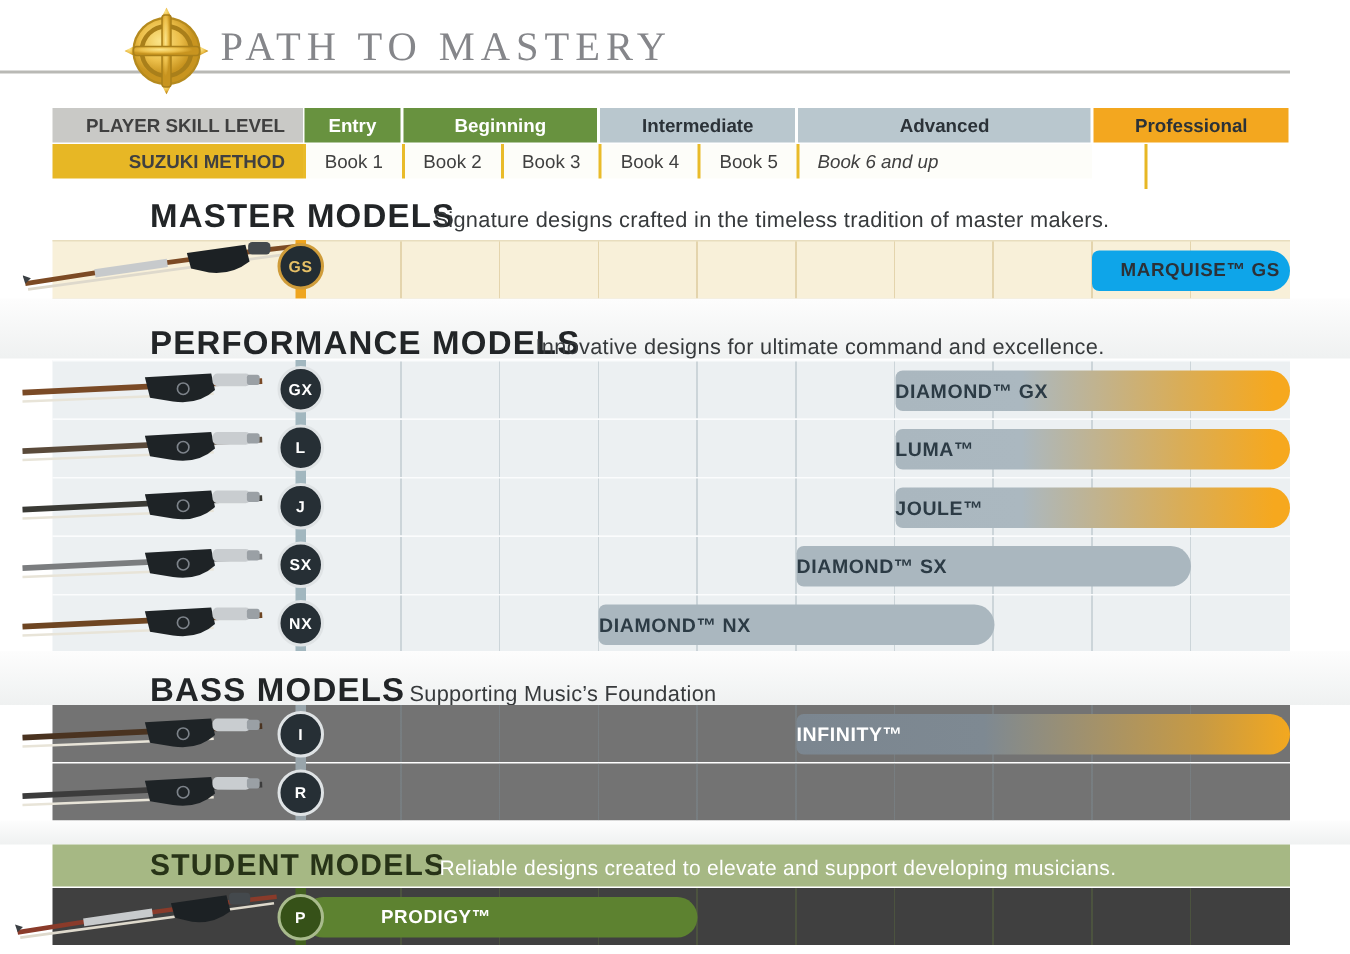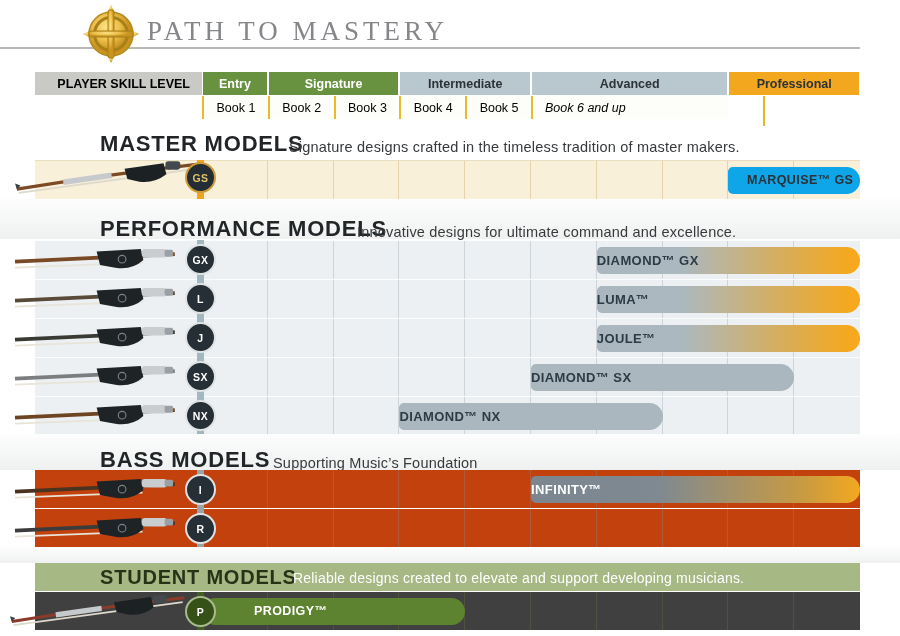--- a/index.html
+++ b/index.html
@@ -8,21 +8,21 @@
 
   
   .hdr-line{position:absolute;left:0;top:47px;width:860px;height:2px;background:#b9b9b5;}
   .logo{position:absolute;left:83px;top:5px;width:56px;height:58px;}
   .page-title{position:absolute;left:147px;top:16px;font-family:"Liberation Serif",serif;
               font-size:27px;letter-spacing:4px;color:#85868a;white-space:nowrap;}
 
   
   .trow{position:absolute;left:35px;width:825px;height:23px;}
   .cell{position:absolute;top:0;height:23px;display:flex;align-items:center;justify-content:center;
-        font-size:12.5px;color:#000000;box-sizing:border-box;white-space:nowrap;}
+        font-size:12.5px;color:#404040;box-sizing:border-box;white-space:nowrap;}
   .rowlabel{left:0;width:167px;justify-content:flex-end;padding-right:12px;font-weight:700;font-size:12.5px;}
   .skill-label{background:#c9c9c6;}
   .suzuki-label{background:#e7b725;}
   .lvl{font-weight:700;}
   .lvl.green{background:#68923f;color:#ffffff;}
   .lvl.steel{background:#b9c7ce;color:#2b3238;}
   .lvl.gold{background:#f3a71f;color:#2b3238;}
   .book{background:#fdfdf9;border-left:2px solid #e9bb2a;font-weight:500;}
   .book.leftalign{justify-content:flex-start;padding-left:12px;}
   .vline-gold{position:absolute;left:763px;top:96px;width:2px;height:30px;background:#e7b725;}
@@ -31,21 +31,21 @@
   .sect-title{position:absolute;font-weight:700;color:#222527;letter-spacing:.8px;white-space:nowrap;}
   .sect-sub{position:absolute;font-size:14.5px;color:#373a3c;letter-spacing:.2px;white-space:nowrap;}
   .band-gap{position:absolute;left:0;width:900px;background:linear-gradient(#fdfdfd,#eff1f1);}
 
   
   .grow{position:absolute;left:35px;width:825px;height:38px;}
   .gridlines{position:absolute;left:167px;top:0;bottom:0;width:657px;
              background:repeating-linear-gradient(90deg,transparent 0 64.8px,var(--gl,rgba(130,150,160,.30)) 64.8px 65.8px);}
   .master-row{background:#f8f0d9;border-top:1px solid #e8ddbe;border-bottom:1px solid #ddd2b2;}
   .perf-row{background:#ecf0f2;border-top:1px solid rgba(255,255,255,.8);}
-  .bass-row{background:#c2410c;}
+  .bass-row{background:#737373;}
   .student-row{background:#404040;text-align:right;}
 
   
   .stripe{position:absolute;left:196.5px;width:7px;}
   .badge{position:absolute;left:185px;width:31px;height:31px;border-radius:50%;background:#262f35;
          border:2px solid #dfe3e5;color:#fff;display:flex;align-items:center;justify-content:center;
          font-size:10.5px;font-weight:700;letter-spacing:.5px;box-sizing:border-box;z-index:6;}
   .badge.gs{background:#232d33;border-color:#cf9c3a;color:#e6c066;}
   .badge.p{background:#365118;border-color:#a9bb8d;}
 
@@ -106,27 +106,28 @@
     <circle cx="28" cy="29" r="22" fill="url(#gld)" stroke="#b58a1e" stroke-width="1.5"></circle>
     <circle cx="28" cy="29" r="16.5" fill="none" stroke="#a97f1a" stroke-width="3"></circle>
     <rect x="25" y="5" width="6" height="48" rx="2" fill="url(#gld)" stroke="#a97f1a" stroke-width="1"></rect>
     <rect x="6" y="26" width="44" height="6" rx="2" fill="url(#gld)" stroke="#a97f1a" stroke-width="1"></rect>
   </svg>
   <div class="page-title">PATH TO MASTERY</div>
 
   <div class="trow" style="top:72px">
     <div class="cell rowlabel skill-label">PLAYER SKILL LEVEL</div>
     <div class="cell lvl green" style="left: 168px; width: 63.8px;">Entry</div>
-    <div class="cell lvl green" style="left: 233.8px; width: 129.6px;">Signature</div>
+    <div class="cell lvl green" style="left: 233.8px; width: 129.6px;">Beginning</div>
     <div class="cell lvl steel" style="left: 365.4px; width: 129.6px;">Intermediate</div>
     <div class="cell lvl steel" style="left: 497px; width: 195.4px;">Advanced</div>
     <div class="cell lvl gold" style="left: 694.4px; width: 129.6px;">Professional</div>
   </div>
 
   <div class="trow" style="top:96px">
+    <div class="cell rowlabel suzuki-label">SUZUKI METHOD</div>
     <div class="cell book" style="left: 167px; width: 65.8px;">Book 1</div>
     <div class="cell book" style="left: 232.8px; width: 65.8px;">Book 2</div>
     <div class="cell book" style="left: 298.6px; width: 65.8px; text-align: right;">Book 3</div>
     <div class="cell book" style="left: 364.4px; width: 65.8px;">Book 4</div>
     <div class="cell book" style="left: 430.2px; width: 65.8px;">Book 5</div>
     <div class="cell book leftalign" style="left: 496px; width: 197.4px; font-style: italic;">Book 6 and up</div>
   </div>
   <div class="vline-gold"></div>
 
   <div class="sect-title" style="left:100px;top:131px;font-size:22px">MASTER MODELS</div>

